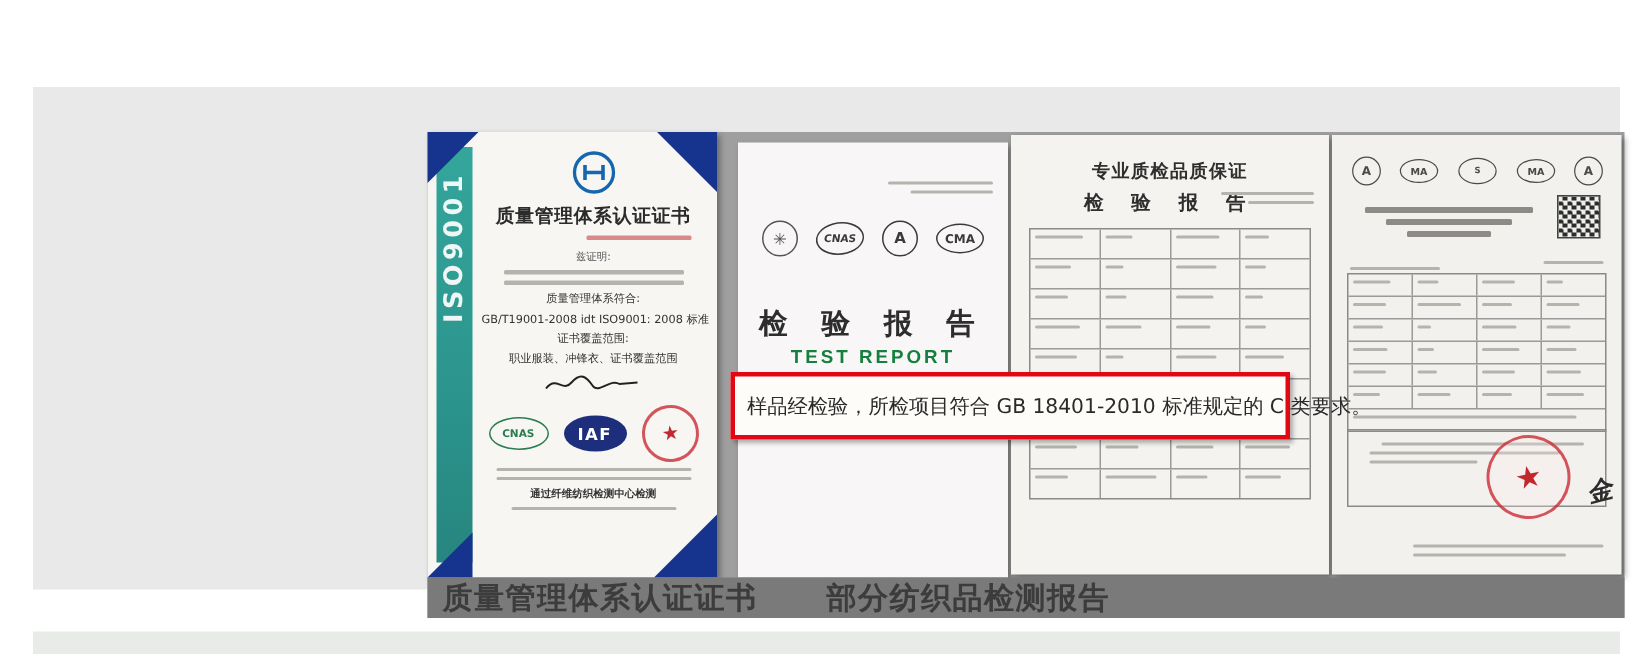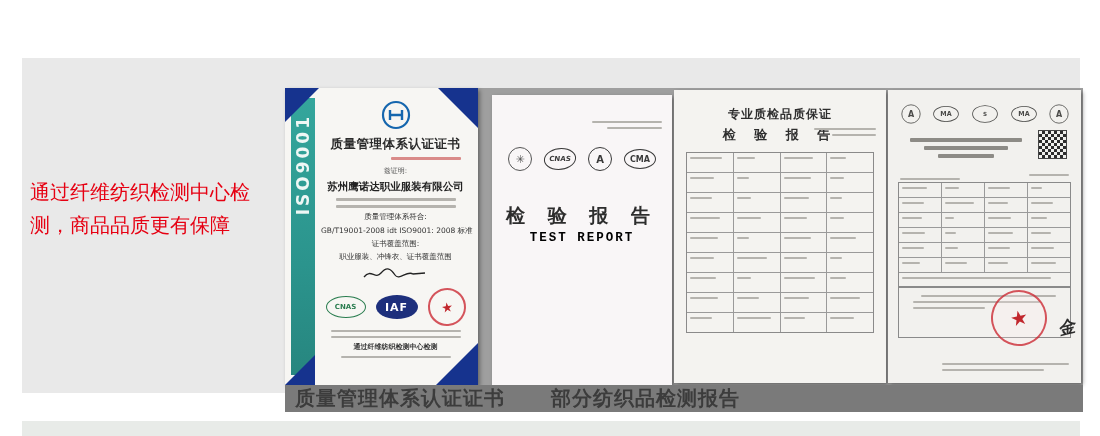--- a/index.html
+++ b/index.html
@@ -68,21 +68,21 @@
   .d2-repno{position:absolute;right:10px;top:22px;width:70px;}
   .d2-logos{position:absolute;left:0;top:52px;width:100%;display:flex;justify-content:center;align-items:center;gap:12px;}
   .mini-logo{color:#3a3a3a;display:flex;align-items:center;justify-content:center;font-weight:bold;}
   .ml-seal{width:22px;height:22px;border:1.5px solid #555;border-radius:50%;font-size:11px;color:#555;}
   .ml-cnas{width:30px;height:20px;border:1.5px solid #3a3a3a;border-radius:50%;font-size:7px;transform:skewX(-8deg);}
   .ml-cal{width:22px;height:22px;border:1.5px solid #3a3a3a;border-radius:50%;font-size:10px;}
   .ml-cma{width:30px;height:18px;border:1.5px solid #3a3a3a;border-radius:50%;font-size:8px;}
   .d2-title{position:absolute;left:0;top:108px;width:100%;text-align:center;
             font-size:19px;font-weight:bold;letter-spacing:8px;color:#2d2d2d;white-space:nowrap;}
   .d2-sub{position:absolute;left:0;top:136px;width:100%;text-align:center;
-          font-family:Liberation Mono, monospace;font-size:12.5px;font-weight:bold;letter-spacing:2px;color:#000000;}
+          font-family:Liberation Sans, sans-serif;font-size:12.5px;font-weight:bold;letter-spacing:2px;color:#15803d;}
 
   
   .doc3{left:389px;top:2px;width:212px;height:293px;background:#f4f3f0;}
   .d3-org{margin-top:16px;text-align:center;font-size:12px;font-weight:bold;color:#2e2e2e;letter-spacing:1px;}
   .d3-title{text-align:center;font-size:13px;font-weight:bold;letter-spacing:7px;color:#2e2e2e;margin-top:3px;white-space:nowrap;}
   .d3-repline{position:absolute;right:10px;top:34px;width:62px;}
   .t3{position:absolute;left:12px;right:12px;top:62px;border:1px solid #8a8a8a;}
   .t3row{display:flex;border-bottom:1px solid #9a9a9a;height:19px;}
   .t3row:last-child{border-bottom:none;}
   .t3c{border-right:1px solid #9a9a9a;flex:1;padding:2px 3px;box-sizing:border-box;}
@@ -119,41 +119,39 @@
   .nbox2 .ind2{text-indent:3.5em;}
 </style>
 </head>
 <body>
 
 <div class="stage">
 
 
   <div class="panel"></div>
 
-  <div class="intro-sub">通过纤维纺织检测中心检测，商品品质更有保障</div>
 
   <div class="collage">
 
     <div class="doc doc1">
       <div class="iso-band">
         <span>ISO9001</span>
       </div>
       <div class="corner c-tl"></div>
       <div class="corner c-tr"></div>
       <div class="corner c-bl"></div>
       <div class="corner c-br"></div>
       <div class="d1-body">
         <svg class="cqc-logo" viewBox="0 0 30 30">
           <circle cx="15" cy="15" r="13" fill="none" stroke="#1566ae" stroke-width="2.2"></circle>
           <path d="M9 10 v10 M21 10 v10 M9 15 h12" stroke="#1566ae" stroke-width="2.4" fill="none"></path>
         </svg>
         <div class="d1-title">质量管理体系认证证书</div>
         <div class="tline red" style="width:70px;margin-left:70px;"></div>
         <div class="d1-small">兹证明:</div>
-        <div class="d1-company">苏州鹰诺达职业服装有限公司</div>
         <div class="tline" style="width:120px;"></div>
         <div class="tline" style="width:120px;"></div>
         <div class="d1-std">质量管理体系符合:</div>
         <div class="d1-std">GB/T19001-2008 idt ISO9001: 2008 标准</div>
         <div class="d1-scope">证书覆盖范围:</div>
         <div class="d1-scope">职业服装、冲锋衣、证书覆盖范围</div>
         <svg class="sig-svg" width="70" height="16">
           <path d="M3 11 C10 2, 14 14, 20 7 S 30 3, 34 9 S 46 4, 52 8 L64 7" stroke="#222" stroke-width="1.3" fill="none"></path>
         </svg>
         <div class="logo-row">
@@ -433,20 +431,23 @@
         <div class="tline" style="width:45%;height:2px;margin-right:50%"></div>
       </div>
       <div class="seal seal-d4">★</div>
       <div class="d4-sign">金</div>
       <div class="d4-bottom">
         <div class="tline" style="width:100%;height:2px;"></div>
         <div class="tline" style="width:80%;height:2px;margin-right:20%"></div>
       </div>
     </div>
 
+    <div class="nbox1">
+      <span>样品经检验，所检项目符合 GB 18401-2010 标准规定的 C 类要求。</span>
+    </div>
 
 
     <div class="caption">
       <span>质量管理体系认证证书</span>
       <span>部分纺织品检测报告</span>
     </div>
 
   </div>
 
   <div class="bottom-strip"></div>

